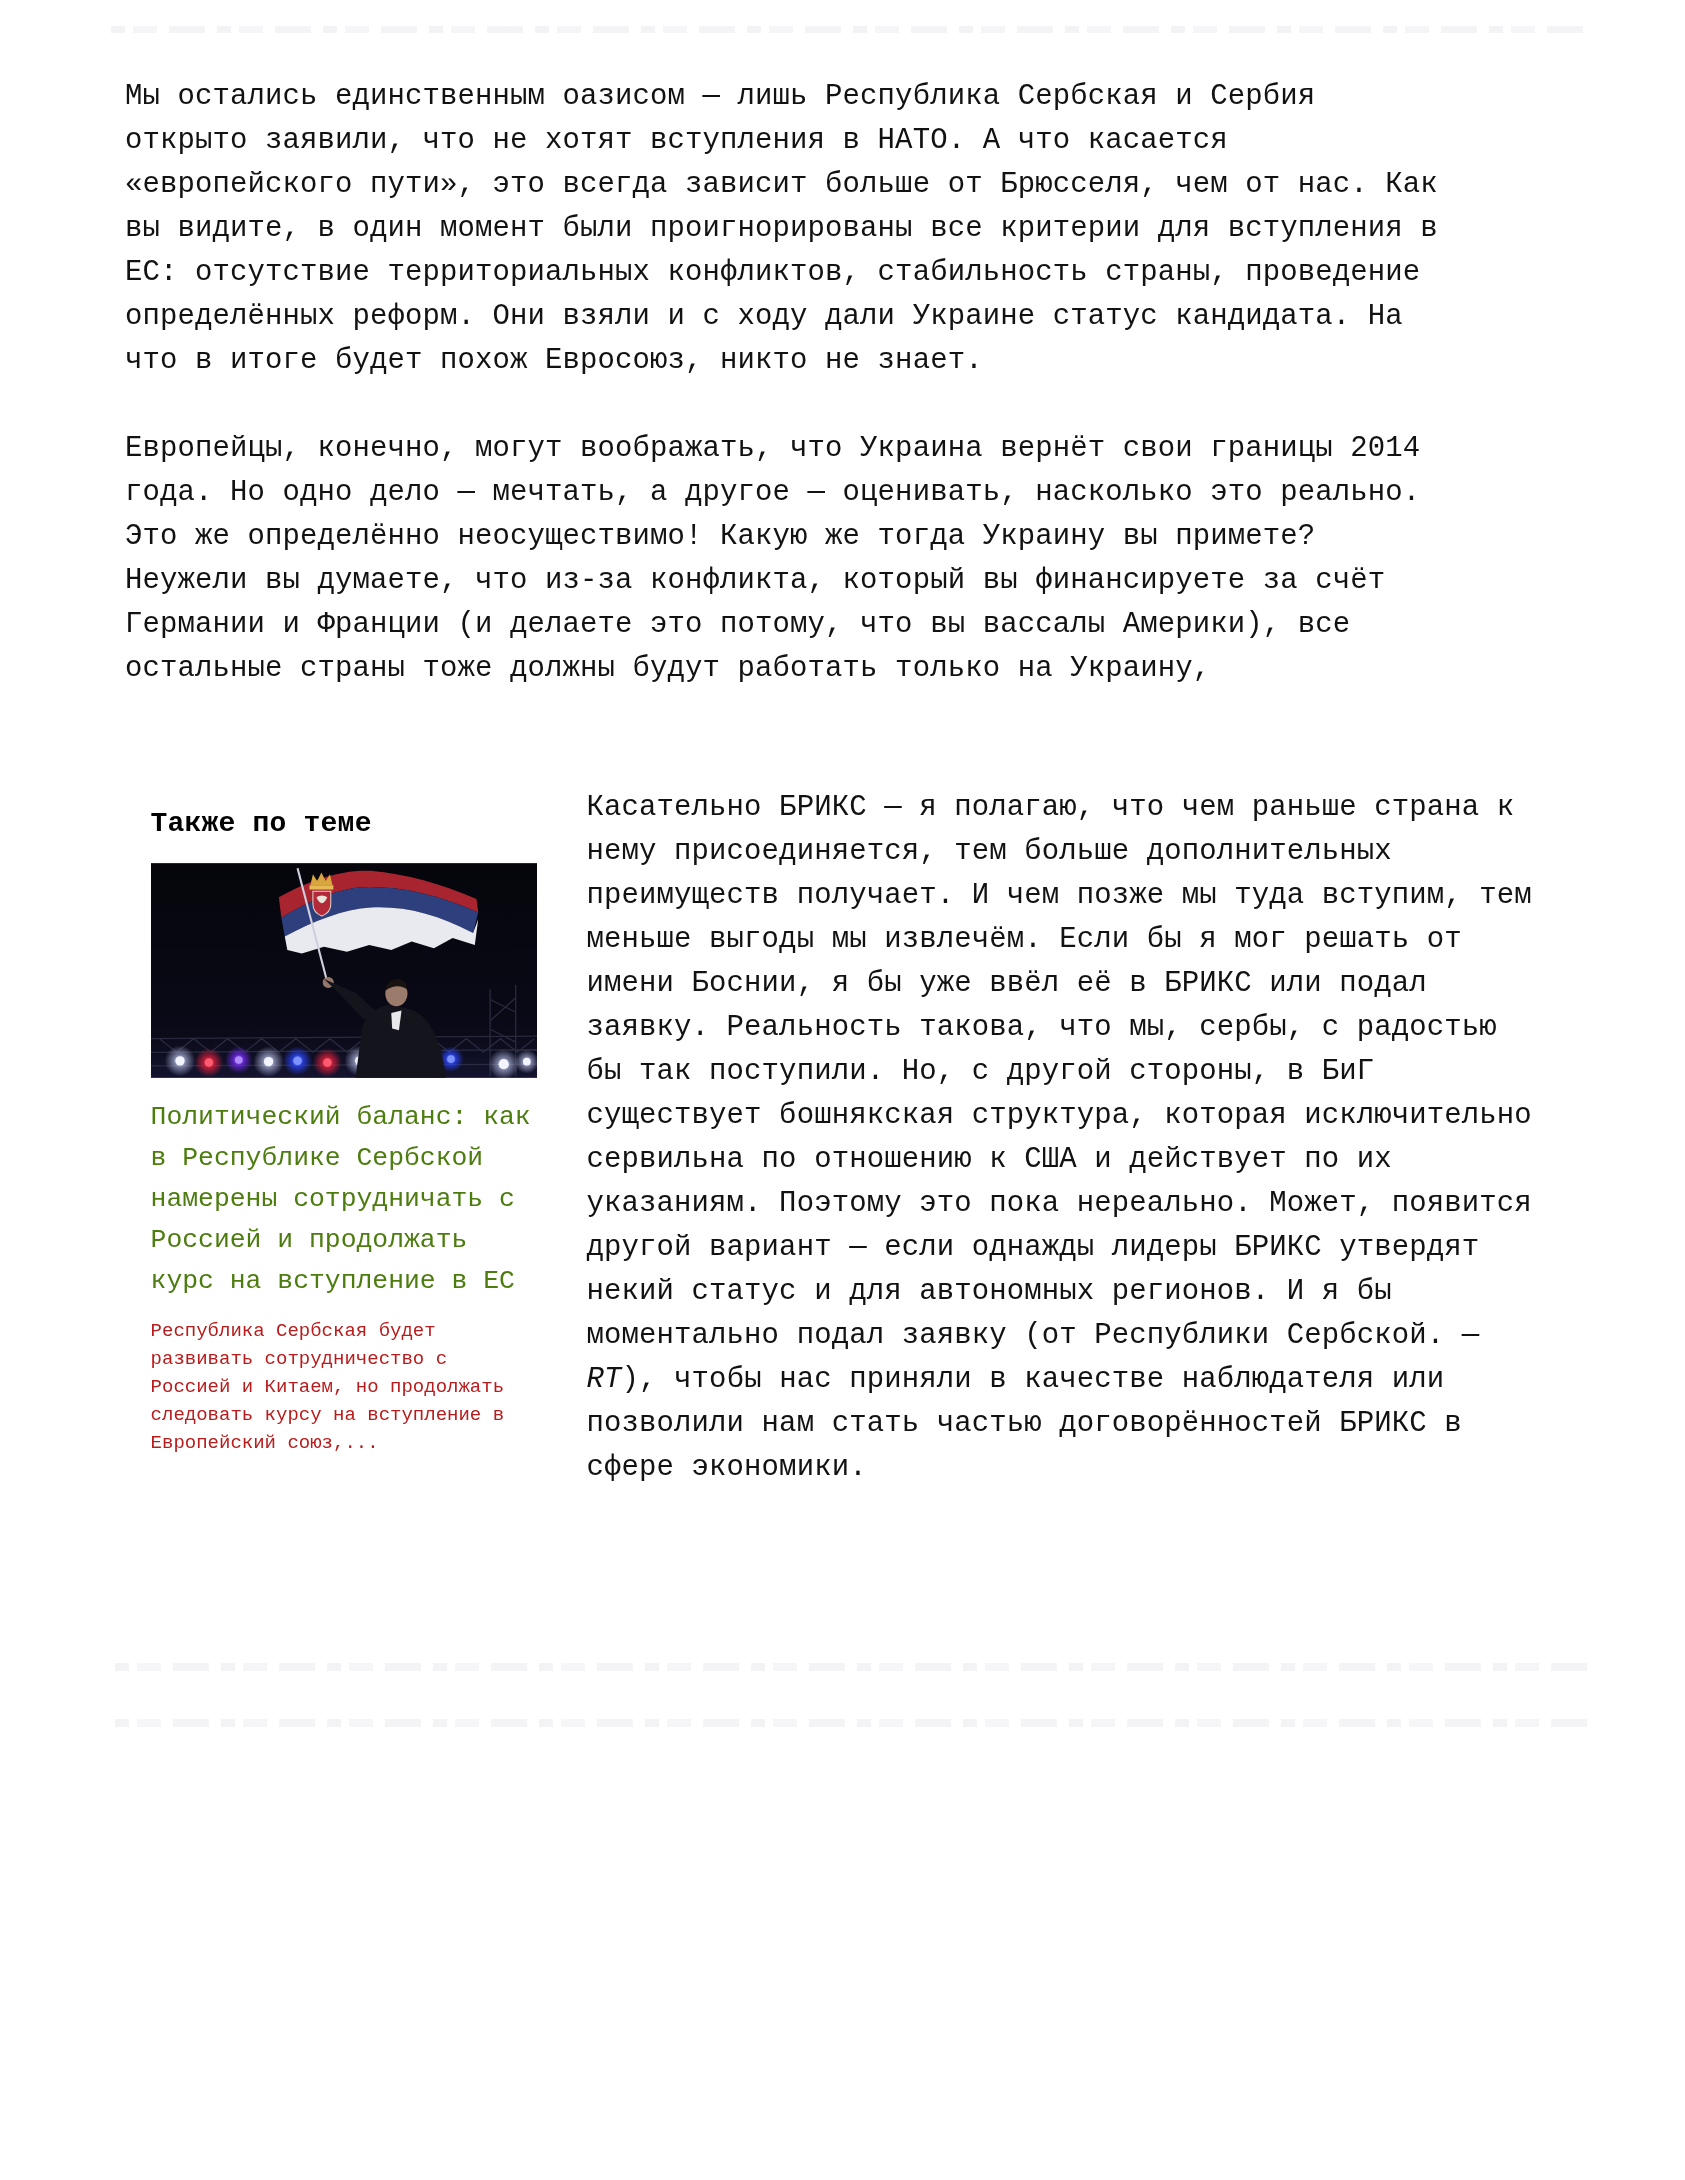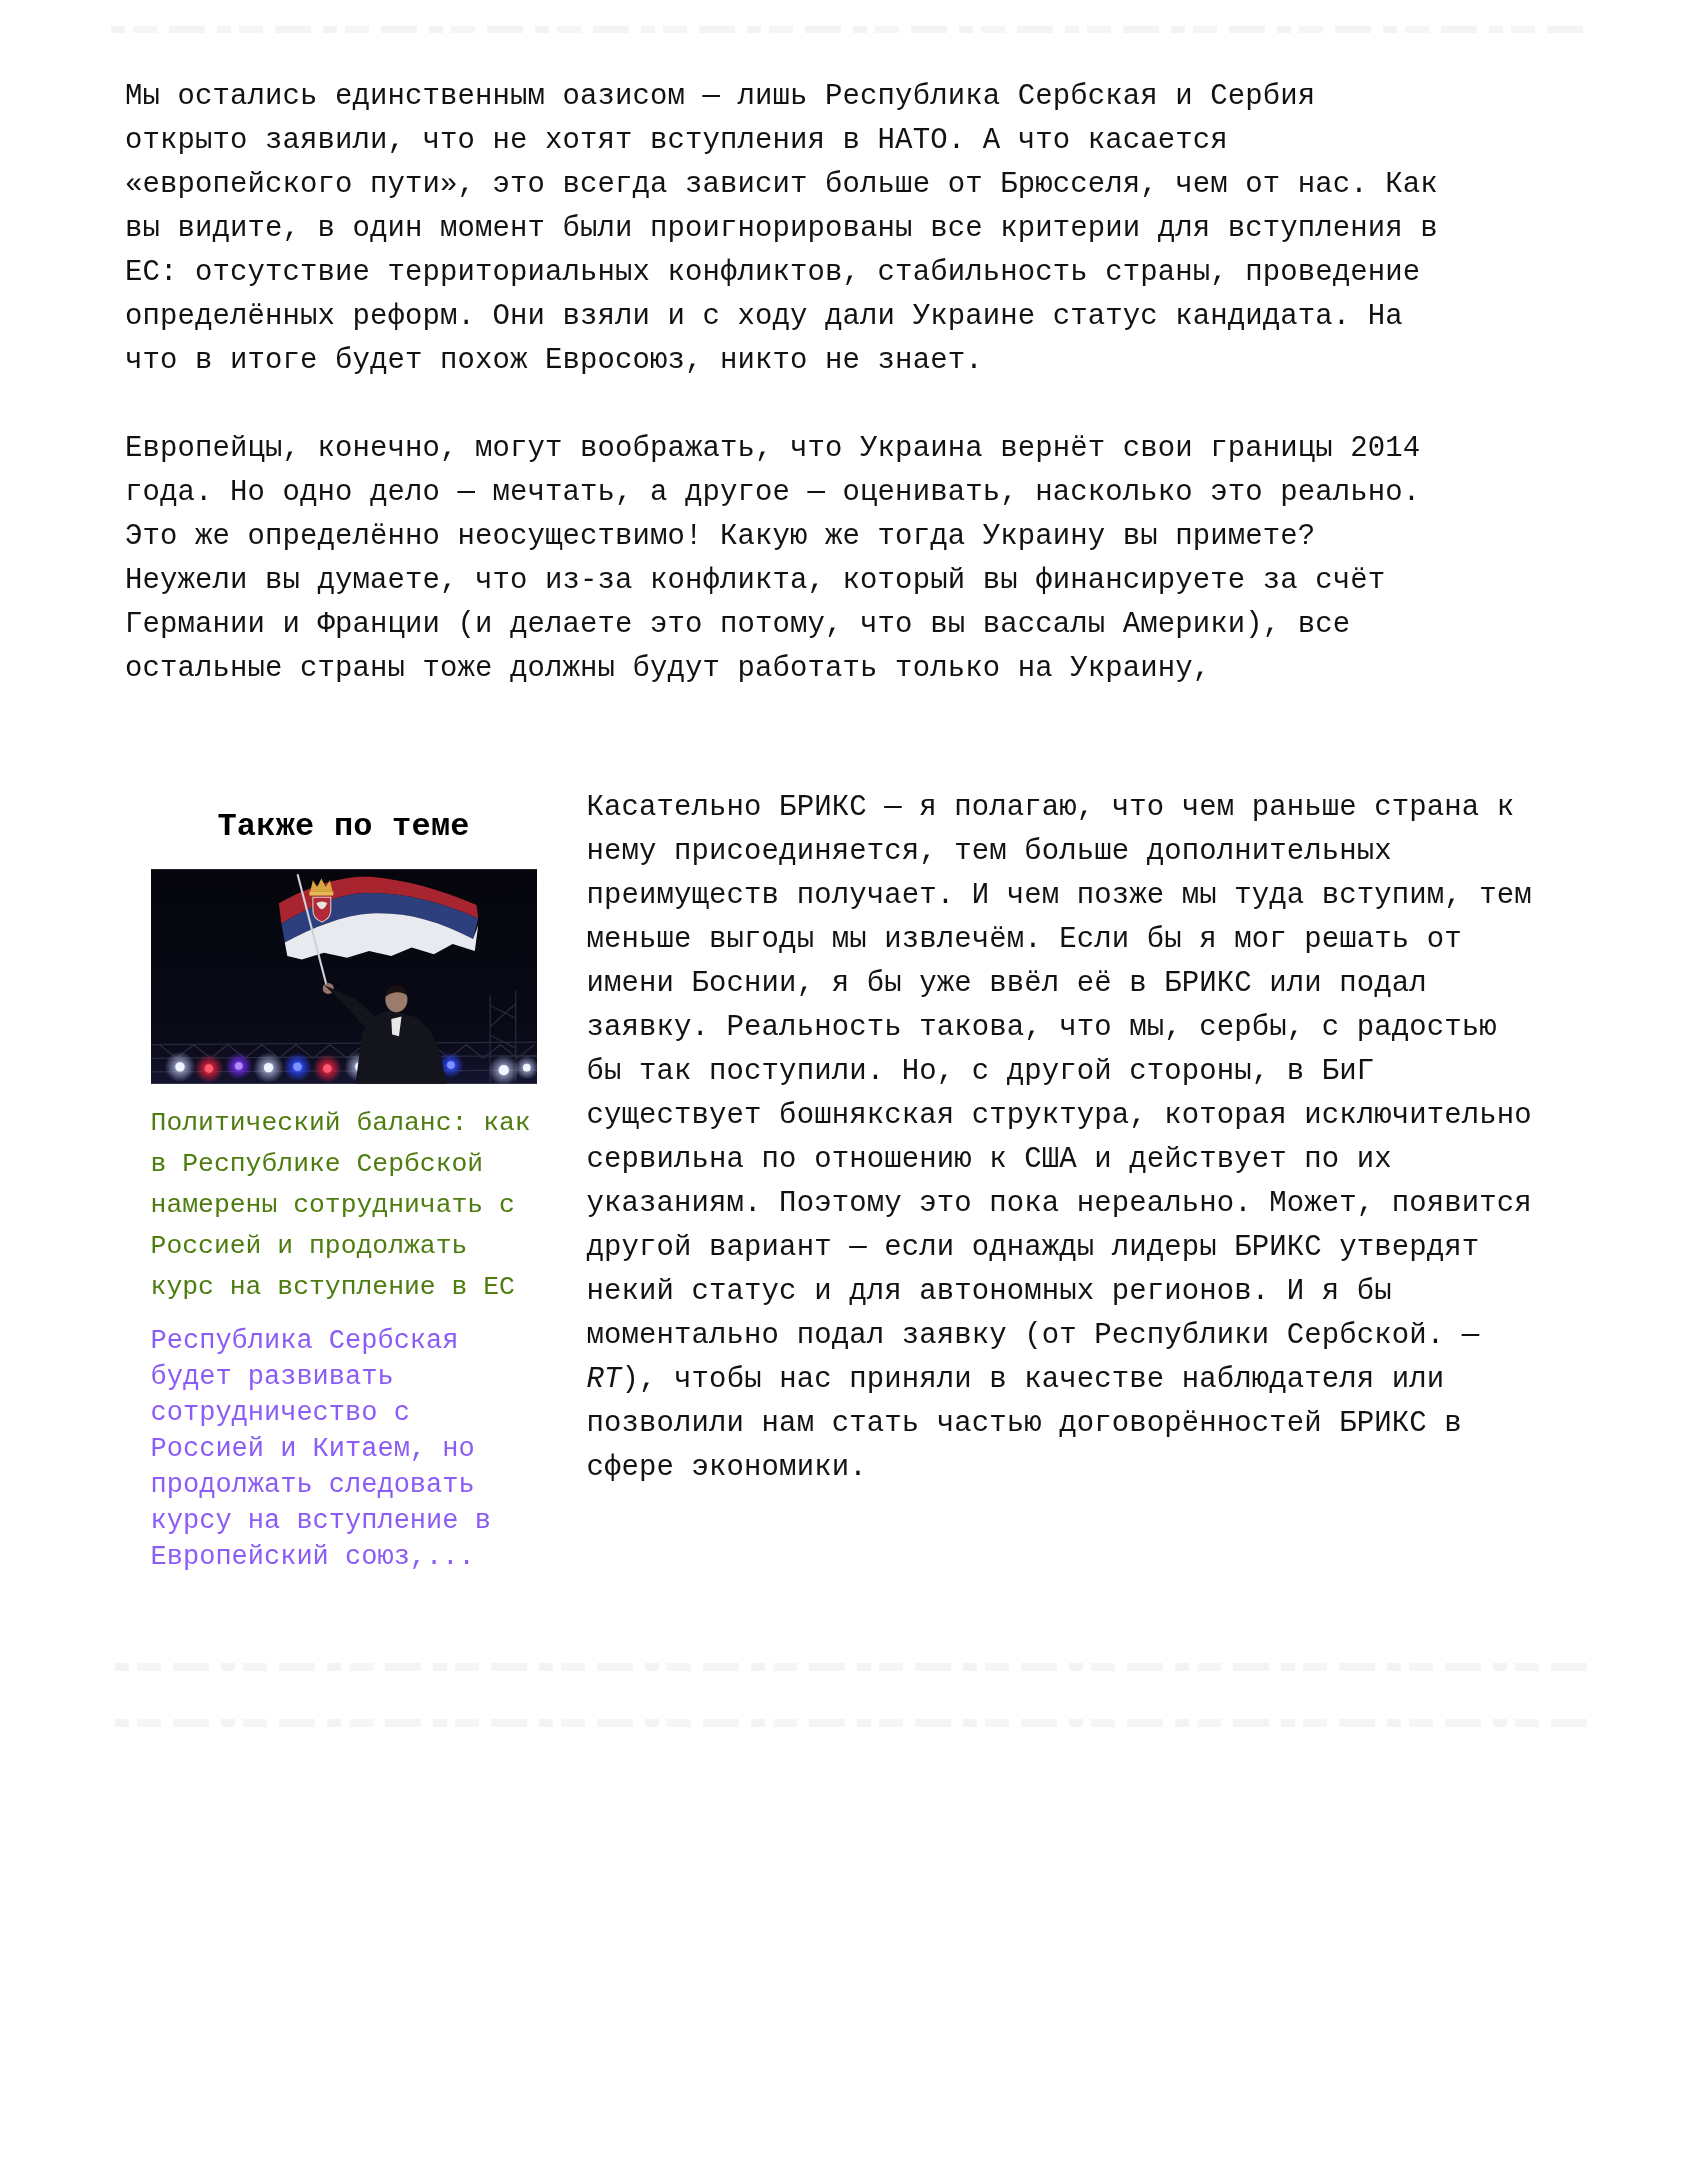--- a/index.html
+++ b/index.html
@@ -34,26 +34,25 @@
     align-items: flex-start;
     margin-top: 95px;
   }
   .related {
     width: 386px;
     margin-left: 25.6px;
     padding-top: 22px;
     flex: 0 0 auto;
   }
   .related-heading {
-    font-size: 32px;
+    font-size: 28px;
     font-weight: bold;
     color: #000000;
     margin: 0 0 24px 0;
     letter-spacing: 0.2px;
-    text-align: center;
   }
   .thumb {
     display: block;
     width: 386px;
     height: 215px;
     line-height: 0;
     cursor: pointer;
   }
   .related-link {
     display: block;
@@ -61,23 +60,23 @@
     width: 386px;
     font-size: 26.4px;
     line-height: 41px;
     color: #4d7c0f;
     text-decoration: none;
     cursor: pointer;
   }
   .related-summary {
     margin: 15.3px 0 0 0;
     width: 386px;
-    font-size: 27px;
-    line-height: 36px;
-    color: #8b5cf6;
+    font-size: 19px;
+    line-height: 28px;
+    color: #b91c1c;
   }
   .right-col {
     width: 954px;
     margin-left: 50px;
     flex: 0 0 auto;
   }
   .right-col p {
     font-size: 29px;
     line-height: 44px;
     margin: 0;

